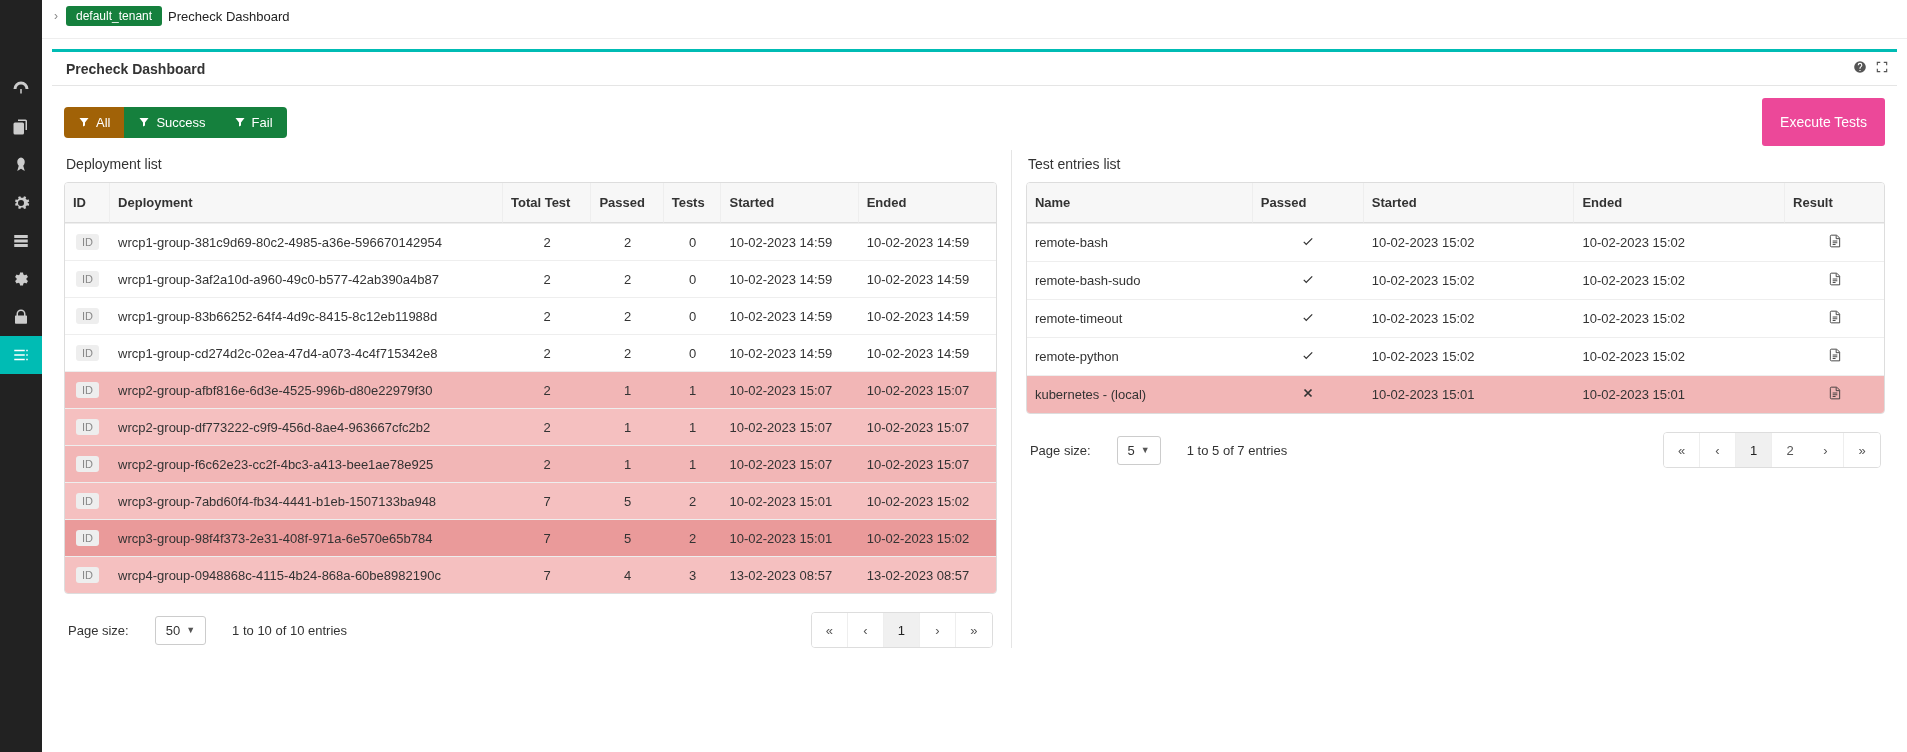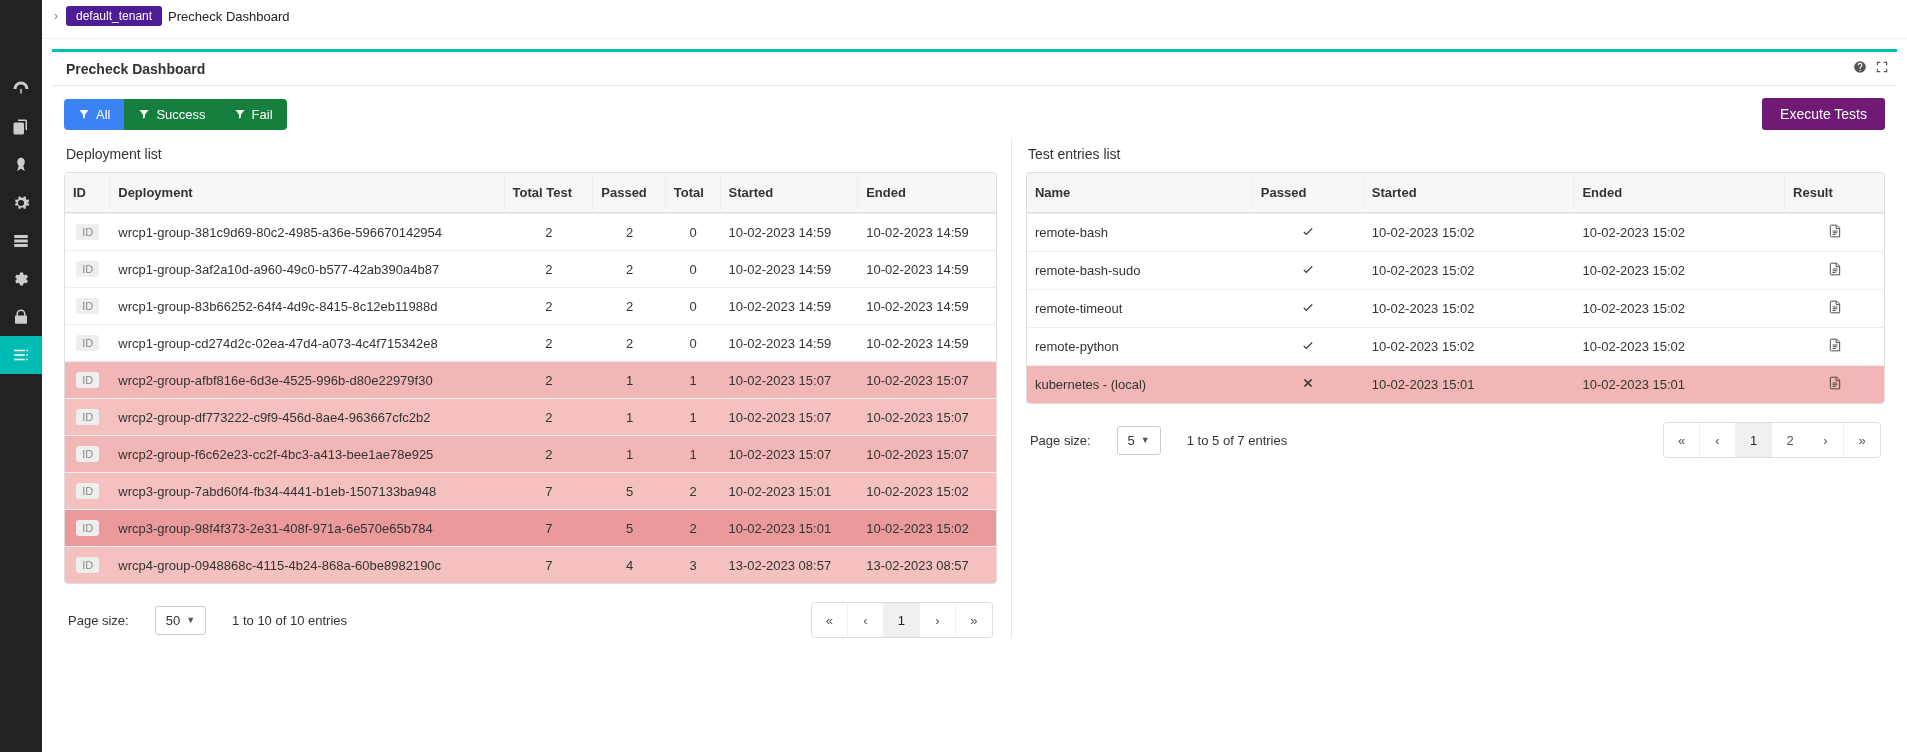--- a/index.html
+++ b/index.html
@@ -6,36 +6,36 @@
 body { font-family: "Segoe UI", Helvetica, Arial, sans-serif; font-size: 13px; color: #333; background:#fff; }
 .app { display:flex; width:1907px; height:752px; }
 .sidebar { width:42px; background:#222; display:flex; flex-direction:column; align-items:center; padding-top:70px; }
 .sidebar .sb-item { width:42px; height:38px; display:flex; align-items:center; justify-content:center; color:#ccc; cursor:pointer; }
 .sidebar .sb-item svg { width:18px; height:18px; fill:#ccc; }
 .sidebar .sb-item.active { background:#00bcb4; }
 .sidebar .sb-item.active svg { fill:#fff; }
 .main { flex:1; display:flex; flex-direction:column; }
 .breadcrumb { display:flex; align-items:center; gap:6px; padding:6px 10px; font-size:13px; }
 .breadcrumb .chev { color:#888; font-size:12px; padding:0 2px; }
-.tenant-badge { background:#4c1d95; color:#fff; padding:3px 10px; border-radius:3px; font-size:12px; }
+.tenant-badge { background:#15803d; color:#fff; padding:3px 10px; border-radius:3px; font-size:12px; }
 .bc-title { color:#222; }
 .content { flex:1; padding:0 0px 0 0; border-top:1px solid #eee; margin-top:6px;}
 .panel { border-top:3px solid #00bcb4; margin: 10px 10px 0 10px; }
 .panel-hd { display:flex; align-items:center; justify-content:space-between; padding:8px 8px 8px 8px; border-bottom:1px solid #e5e5e5;}
 .panel-hd h3 { font-weight:600; font-size:14px; color:#333; padding-left:6px;}
 .panel-hd .hd-icons { display:flex; gap:8px; color:#555;}
 .panel-hd .hd-icons svg { width:14px; height:14px; fill:#555; cursor:pointer;}
 .panel-body { padding:12px; }
 .toolbar { display:flex; align-items:center; justify-content:space-between;}
 .filter-group { display:inline-flex; border-radius:4px; overflow:hidden;}
 .filter-btn { display:inline-flex; align-items:center; gap:6px; background:#15803d; color:#fff; border:none; padding:8px 14px; font-size:13px; cursor:pointer;}
-.filter-btn.active { background:#3b82f6; }
+.filter-btn.active { background:#a16207; }
 .filter-btn svg { width:12px; height:12px; fill:#fff;}
-.exec-btn { background:#701a75; color:#fff; border:none; padding:8px 18px; font-size:14px; border-radius:3px; cursor:pointer;}
-.cols { display:flex; gap:0; margin-top:10px;}
+.exec-btn { background:#ec4899; color:#fff; border:none; padding:16px 18px; font-size:14px; border-radius:3px; cursor:pointer;}
+.cols { display:flex; gap:0; margin-top:4px;}
 .col-left { flex: 0 0 52%; padding-right:14px; }
 .col-right { flex:1; border-left:1px solid #e5e5e5; padding-left:14px;}
 .list-title { font-size:14px; color:#333; margin:6px 0 10px 2px;}
 table.grid { width:100%; border-collapse:separate; border-spacing:0; border:1px solid #ddd; border-radius:4px; overflow:hidden;}
 table.grid th { background:#f7f7f7; font-weight:600; text-align:left; font-size:13px; padding:12px 8px; border-bottom:1px solid #ddd; border-right:1px solid #eee; color:#333;}
 table.grid th:last-child { border-right:none;}
 table.grid td { padding:10px 8px; border-top:1px solid #eee; font-size:13px; color:#333; vertical-align:middle;}
 table.grid tbody tr.fail { background:#f2b6b6; }
 table.grid tbody tr.fail.alt { background:#f5c0c0; }
 table.grid tbody tr.fail.selected { background:#ea9a9a; }
@@ -148,21 +148,21 @@
           <div class="cols">
             <div class="col-left">
               <div class="list-title">Deployment list</div>
               <table class="grid">
                 <thead>
                     <tr>
                   <th>ID</th>
                   <th>Deployment</th>
                   <th class="center">Total Test</th>
                   <th class="center">Passed</th>
-                  <th class="center">Total</th>
+                  <th class="center">Tests</th>
                   <th>Started</th>
                   <th>Ended</th>
                 </tr>
                   </thead>
                 <tbody id="left-body">
                     <tr>
                       <td class="center"><span class="id-badge">ID</span></td>
                       <td>wrcp1-group-381c9d69-80c2-4985-a36e-596670142954</td>
                       <td class="center">2</td>
                       <td class="center">2</td>

